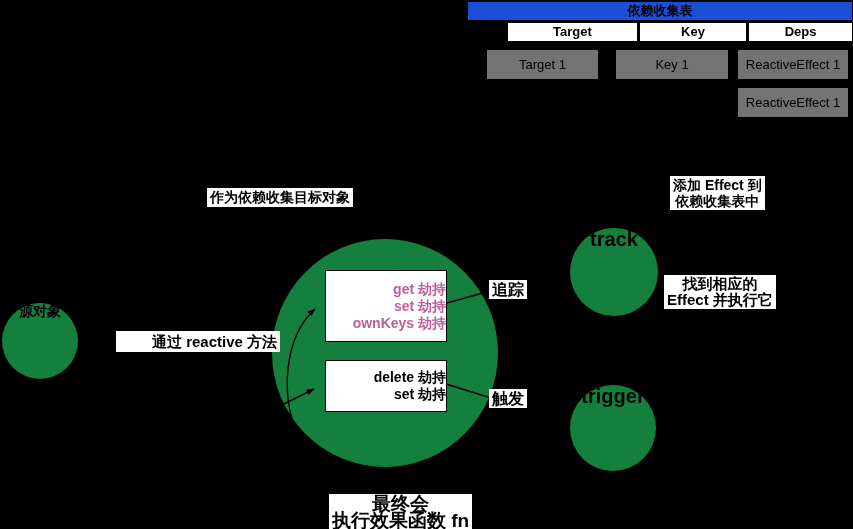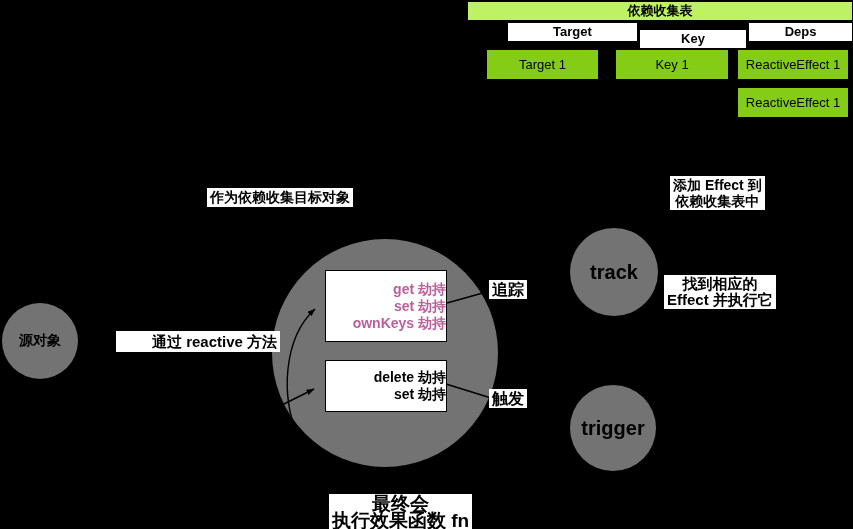--- a/index.html
+++ b/index.html
@@ -2,32 +2,32 @@
 <html><head>
 <meta charset="utf-8">
 <style>
   html,body{margin:0;padding:0;background:#000;}
   .canvas{
     position:relative;width:853px;height:529px;background:#000;overflow:hidden;
     font-family:"Liberation Sans","DejaVu Sans",sans-serif;color:#000;
   }
   
   .dep-table{position:absolute;left:468px;top:2px;width:384px;}
-  .t-title{background:#bef264;height:18px;line-height:18px;text-align:center;
+  .t-title{background:#1d4ed8;height:18px;line-height:18px;text-align:center;
     font-size:13px;font-weight:bold;margin-bottom:3px;}
   .t-headers{display:flex;gap:3px;padding-left:40px;}
   .t-col{background:#fff;height:18px;line-height:18px;text-align:center;
     font-size:13px;font-weight:bold;}
-  .t-col.c1{width:144px;} .t-col.c2{width:119px;margin-top:7px;} .t-col.c3{width:115px;}
+  .t-col.c1{width:144px;} .t-col.c2{width:119px;} .t-col.c3{width:115px;}
   
-  .cellbox{position:absolute;background:#84cc16;height:29px;line-height:29px;
+  .cellbox{position:absolute;background:#737373;height:29px;line-height:29px;
     text-align:center;font-size:13px;}
   
-  .circle{position:absolute;background:#737373;border-radius:50%;
-    display:flex;align-items:center;justify-content:center;font-weight:bold;}
+  .circle{position:absolute;background:#15803d;border-radius:50%;
+    display:flex;justify-content:center;font-weight:bold;}
   .circle.source{left:2px;top:303px;width:76px;height:76px;font-size:14px;}
   .circle.main{left:272px;top:239px;width:226px;height:228px;}
   .circle.track{left:570px;top:228px;width:88px;height:88px;font-size:20px;}
   .circle.trigger{left:570px;top:385px;width:86px;height:86px;font-size:20px;}
   
   .hijack{position:absolute;background:#fff;border:1.5px solid #000;
     display:flex;flex-direction:column;align-items:flex-end;justify-content:center;
     font-weight:bold;font-size:14px;line-height:17px;text-align:center;}
   .hijack.get{left:325px;top:270px;width:120px;height:70px;color:#bd5f9a;}
   .hijack.del{left:325px;top:360px;width:120px;height:50px;color:#000000;}

